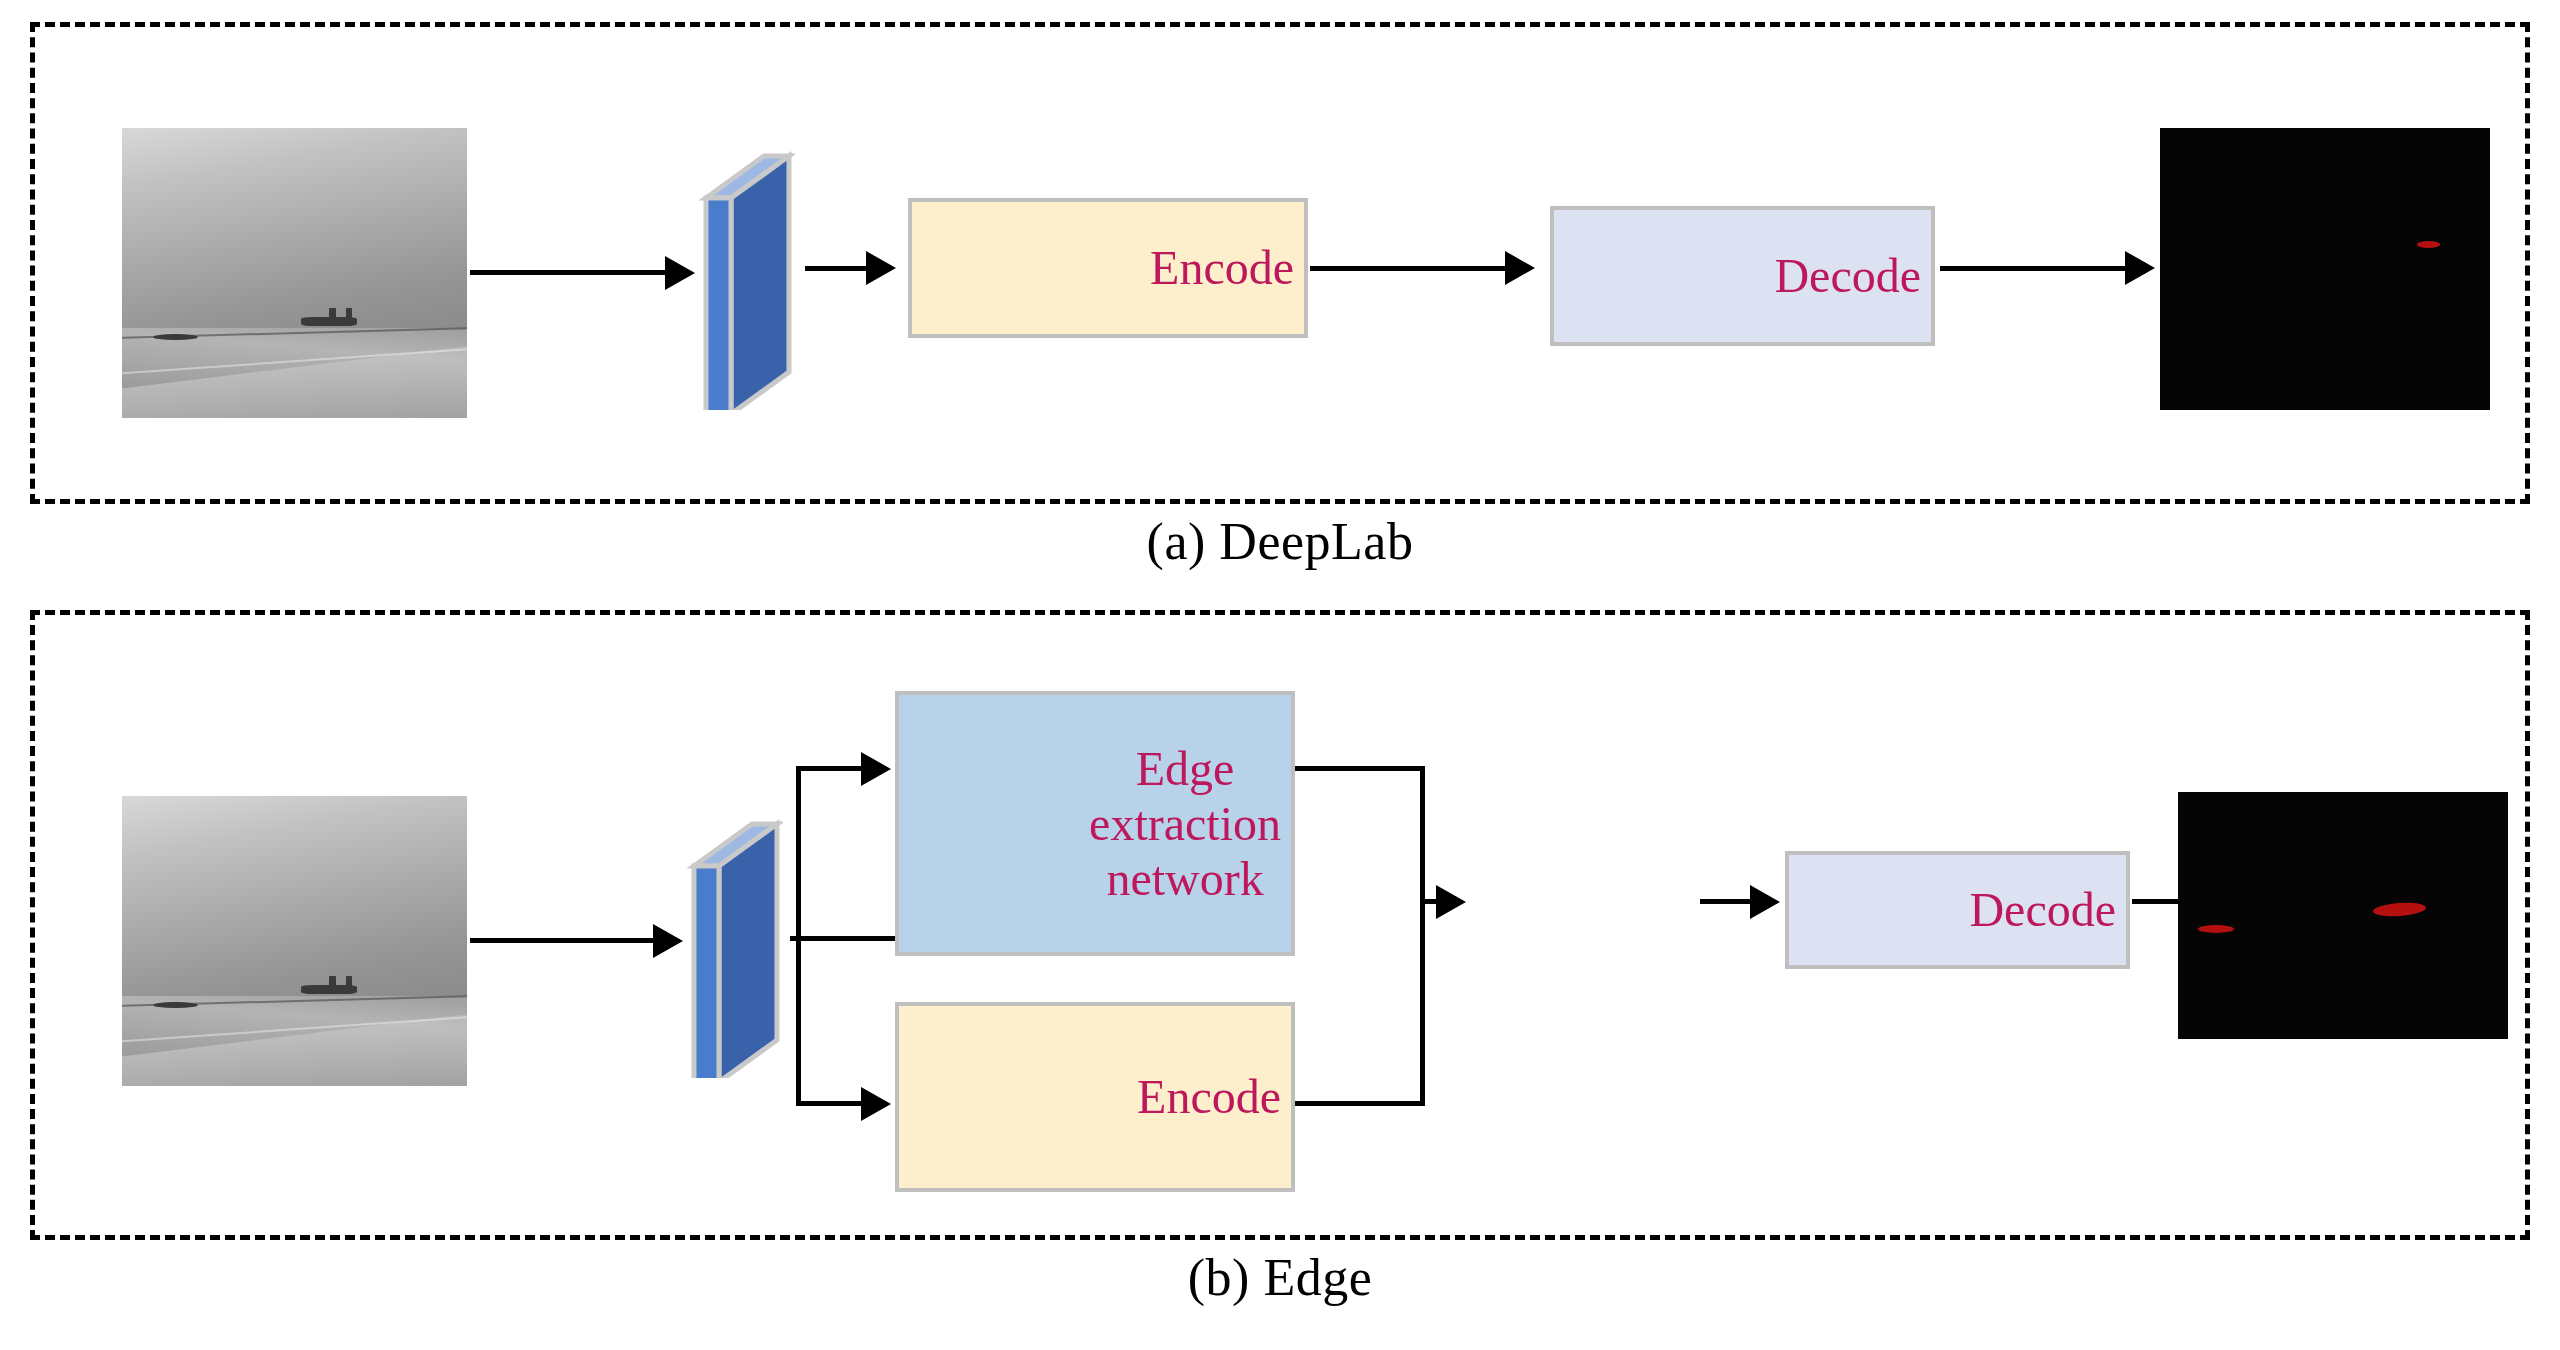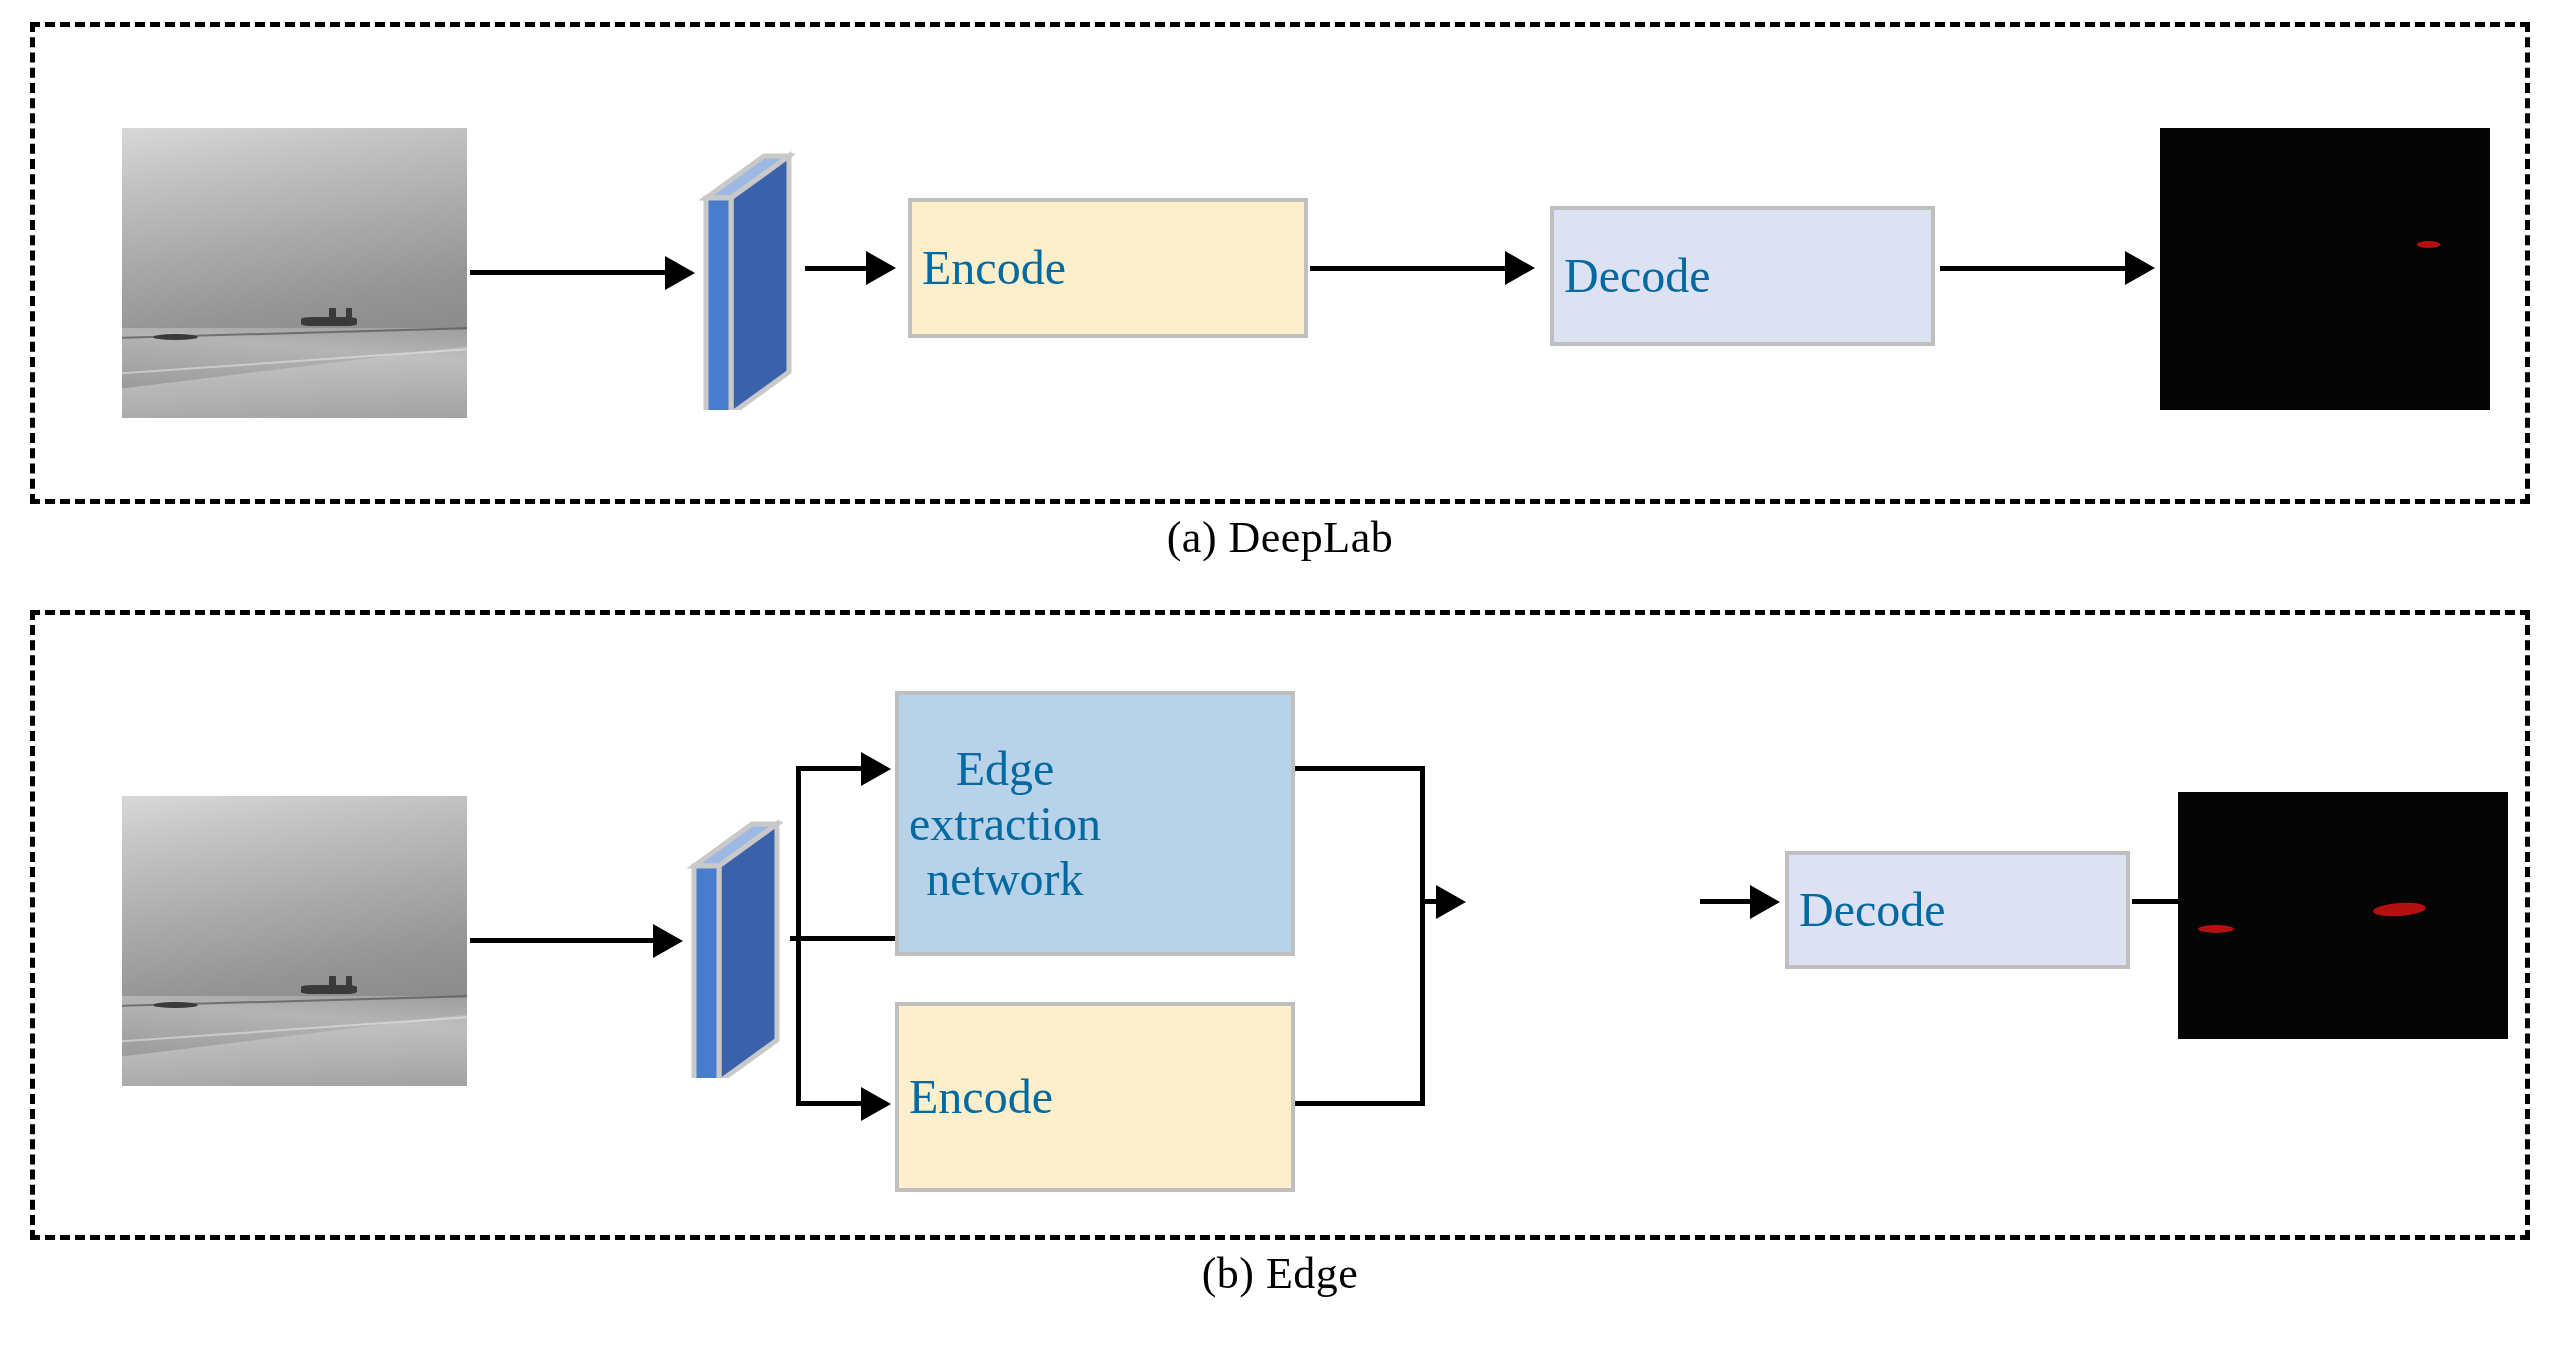--- a/index.html
+++ b/index.html
@@ -16,32 +16,32 @@
     border:5px dashed #000;
     box-sizing:border-box;
     background:transparent;
   }
   #panel-a{left:30px;top:22px;width:2500px;height:482px;}
   #panel-b{left:30px;top:610px;width:2500px;height:630px;}
 
   
   .caption{
     position:absolute;text-align:center;
-    font-size:44px;color:#000;letter-spacing:0.5px;
+    font-size:52px;color:#000;letter-spacing:0.5px;
     white-space:nowrap;
   }
   #caption-a{left:0;top:512px;width:2560px;}
   #caption-b{left:0;top:1248px;width:2560px;}
 
   
   .pbox{
     position:absolute;box-sizing:border-box;
     border:4px solid #bfbfbf;
-    display:flex;align-items:center;justify-content:flex-start;
-    text-align:center;color:#0369a1;
+    display:flex;align-items:center;justify-content:flex-end;
+    text-align:center;color:#be185d;
     font-size:48px;line-height:1.15;
     padding:12px 10px;
   }
   .pbox.cream{background:#fdefcb;}
   .pbox.lav{background:#dde2f3;margin-top:8px;}
   .pbox.blue{background:#b8d2ea;margin-top:43px;}
   .pbox.green{background:#cde4b5;}
 
   
   #box-encode-a{left:908px;top:198px;width:400px;height:140px;}

